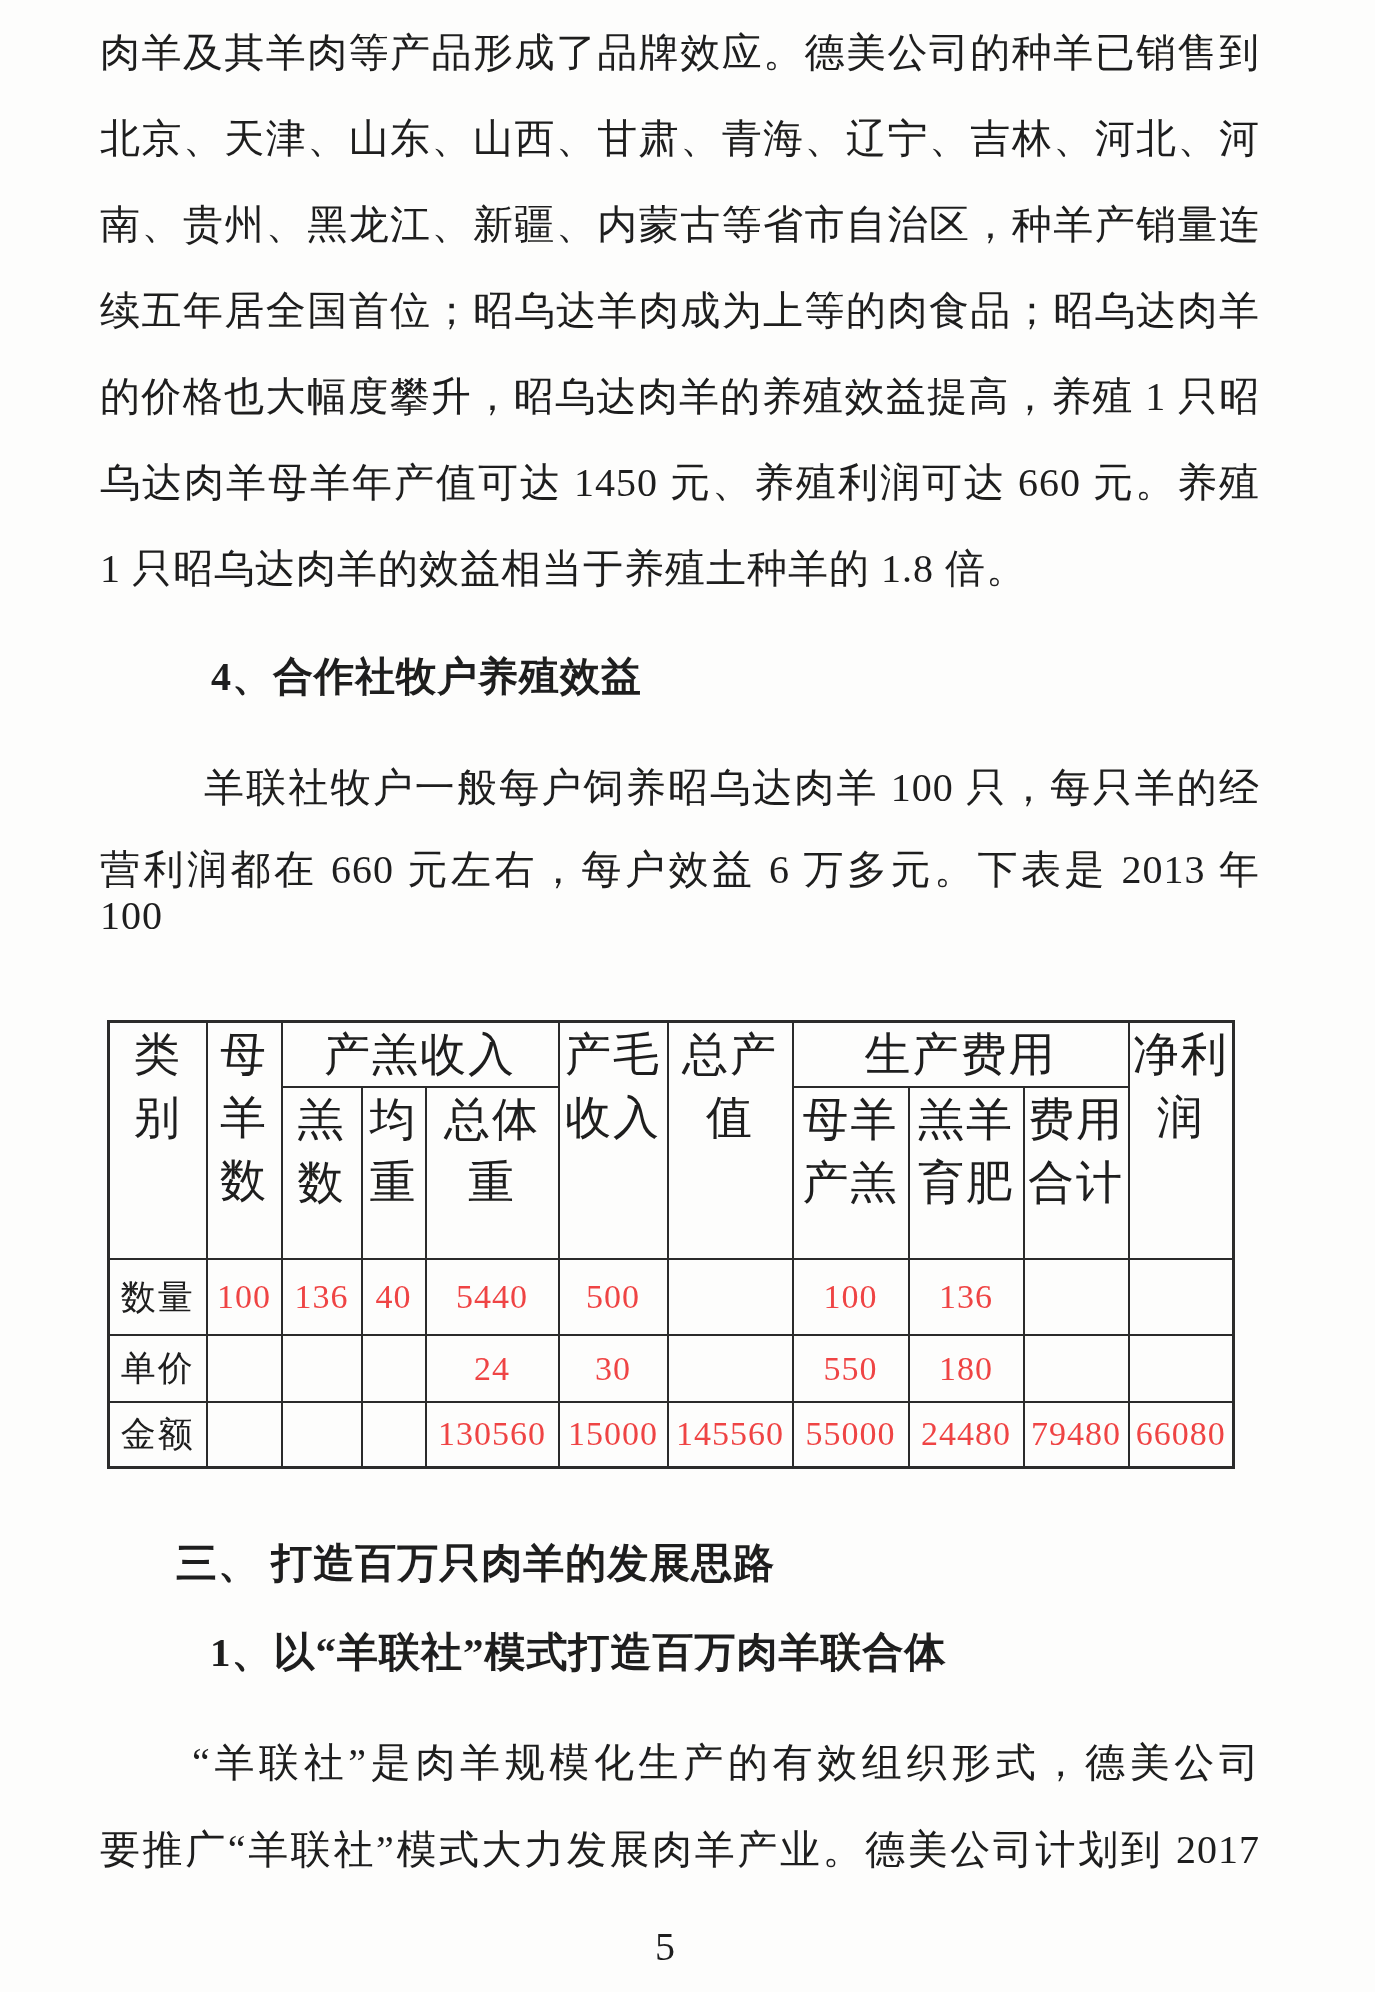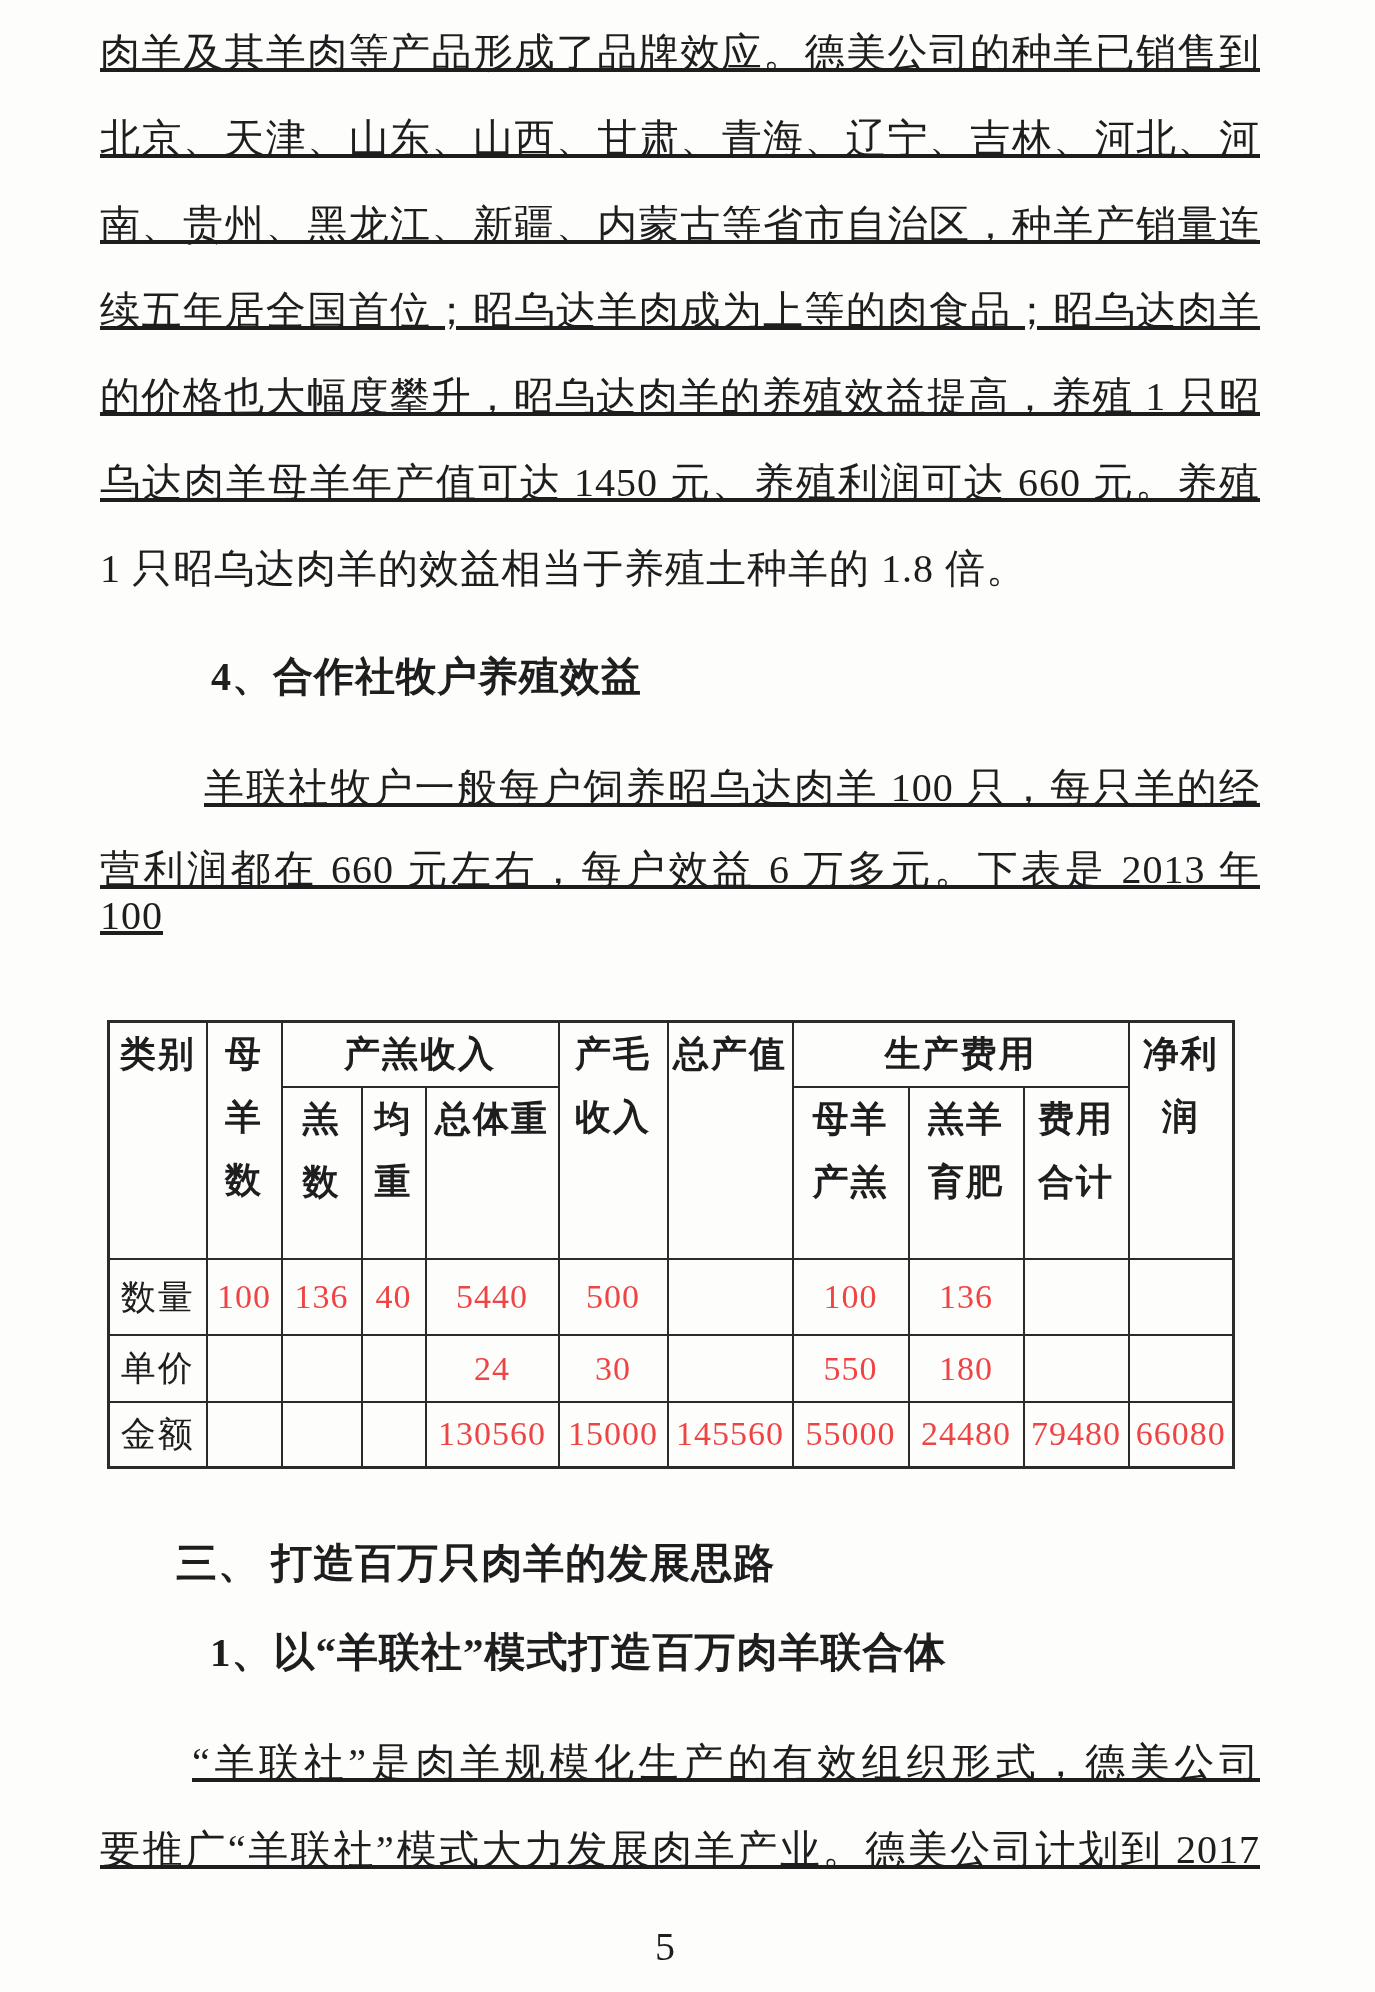--- a/index.html
+++ b/index.html
@@ -12,21 +12,21 @@
     overflow:hidden;
   }
   
   .bl {
     position:absolute;
     left:100px; width:1160px; height:46px;
     font-size:40px; line-height:46px;
     text-align:justify;
     letter-spacing:1px;
   }
-  .bl.full { text-align-last:justify;text-decoration:underline; }
+  .bl.full { text-align-last:justify; }
   .ind104 { text-indent:104px; }
   .ind92  { text-indent:92px;  }
   
   .hd {
     position:absolute;
     font-size:41px; line-height:48px;
     font-weight:bold;
     white-space:nowrap;
     letter-spacing:1px;
   }
@@ -41,24 +41,24 @@
   }
   table.tbl td {
     border:2px solid #2b2b2b;
     padding:0;
     text-align:center;
     overflow:hidden;
   }
   td.th {
     vertical-align:top;
     padding-top:4px;
-    font-size:36px;
+    font-size:46px;
     line-height:63px;
     white-space:pre-line;
-    font-weight:bold;
+    font-weight:normal;
     letter-spacing:2px;
   }
   td.rl {
     font-size:35px;
     vertical-align:middle;
     letter-spacing:2px;
   }
   td.num {
     font-family:Liberation Serif, serif;
     font-size:34px;

